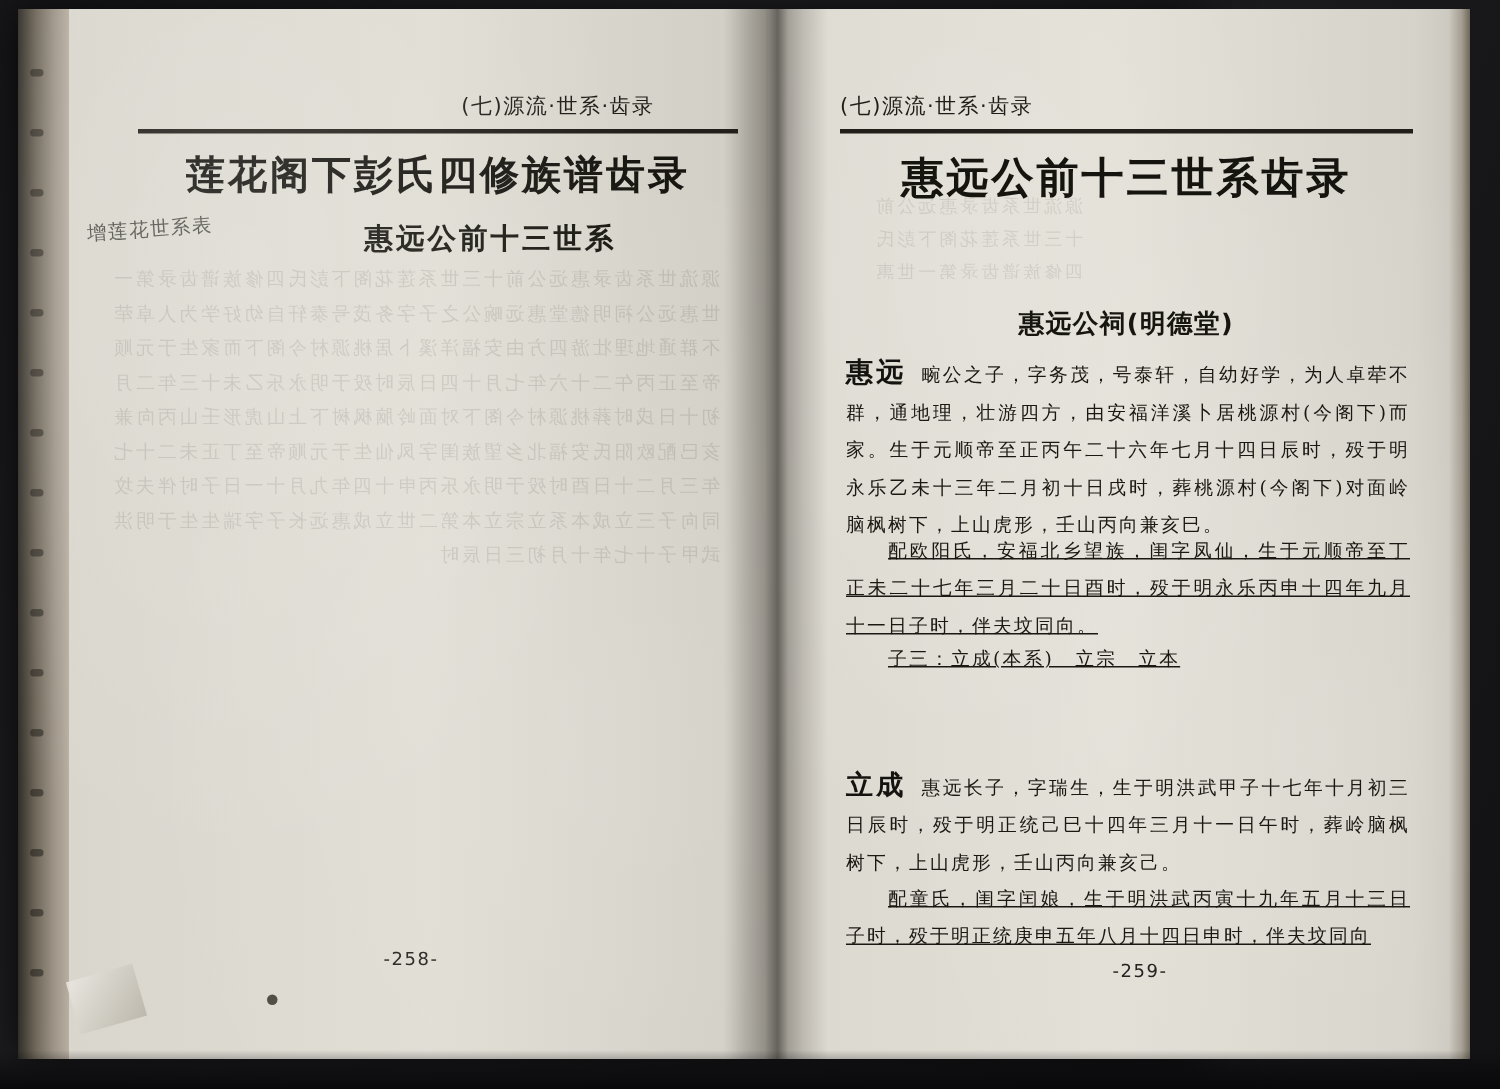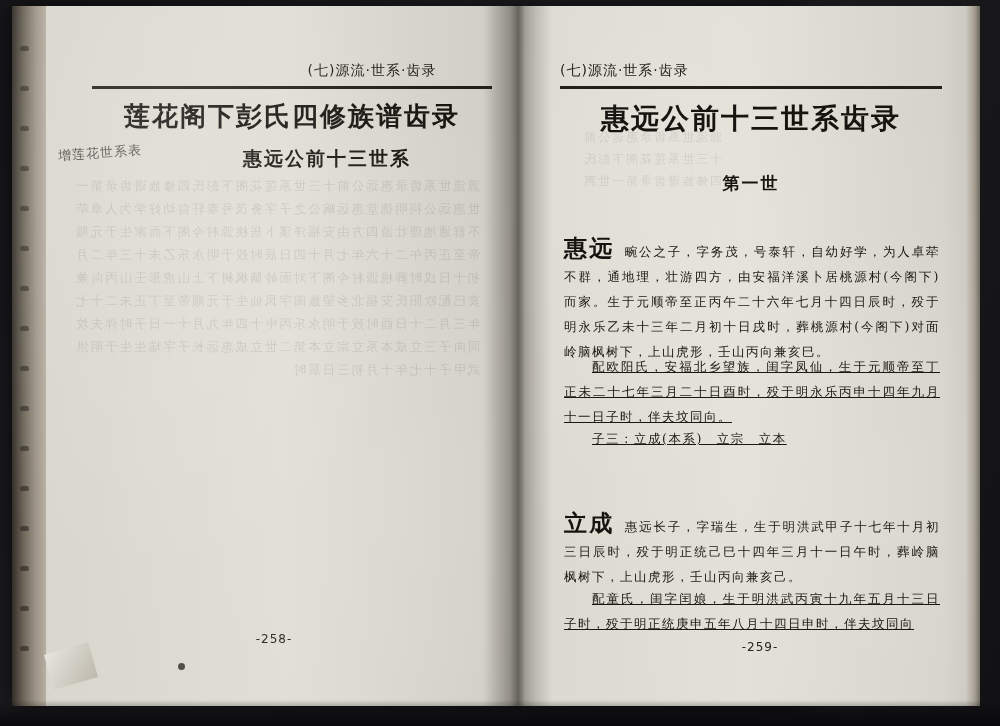--- a/index.html
+++ b/index.html
@@ -229,21 +229,21 @@
     width: 376px;
     font-size: 12.5px;
     line-height: 25px;
     letter-spacing: 1.5px;
     color: #1b1813;
     text-align: justify;
     font-family: "DejaVu Serif", serif;
   }
   .name-lead {
     font-family: "DejaVu Sans", sans-serif;
-    font-size: 23px;
+    font-size: 18px;
     font-weight: 700;
     letter-spacing: 2px;
     margin-right: 10px;
   }
   .indent { text-indent: 28px; text-decoration: underline; }
   
   .ghost {
     position: absolute;
     left: 560px; top: 120px;
     width: 150px; height: 60px;
@@ -321,21 +321,21 @@
       <div class="edge"></div>
       <div class="sheen"></div>
     </div>
 
     <div class="hdr r-hdr cn">(七)源流·世系·齿录</div>
     <div class="rule r-rule"></div>
     <div class="r-title cn">惠远公前十三世系齿录</div>
 
     <div class="ghost cn">源流世系齿录惠远公前十三世系莲花阁下彭氏四修族谱齿录第一世惠远公祠明德堂惠远畹公之子字务茂号泰轩自幼好学为人卓荦不群通地理壮游四方由安福洋溪卜居桃源村今阁下而家生于元顺帝至正丙午二十六年七月十四日辰时殁于明永乐乙未十三年二月初十日戌时葬桃源村今阁下对面岭脑枫树下上山虎形壬山丙向兼亥巳配欧阳氏安福北乡望族闺字凤仙生于元顺帝至丁正未二十七年三月二十日酉时殁于明永乐丙申十四年九月十一日子时伴夫坟同向子三立成本系立宗立本第二世立成惠远长子字瑞生生于明洪武甲子十七年十月初三日辰时</div>
 
-    <div class="gen-head cn" style="top:166px">第一世</div>
+    <div class="sub-head cn" style="top:198px">惠远公祠(明德堂)</div>
 
     <div class="para" style="top:230px">
       <span class="name-lead cn">惠远</span><span>畹公之子，字务茂，号泰轩，自幼好学，为人卓荦不群，通地理，壮游四方，由安福洋溪卜居桃源村(今阁下)而家。生于元顺帝至正丙午二十六年七月十四日辰时，殁于明永乐乙未十三年二月初十日戌时，葬桃源村(今阁下)对面岭脑枫树下，上山虎形，壬山丙向兼亥巳。</span>
     </div>
 
     <div class="para indent" style="top:348px">配欧阳氏，安福北乡望族，闺字凤仙，生于元顺帝至丁正未二十七年三月二十日酉时，殁于明永乐丙申十四年九月十一日子时，伴夫坟同向。</div>
 
     <div class="para indent" style="top:420px">子三：立成(本系)　立宗　立本</div>
 
 

